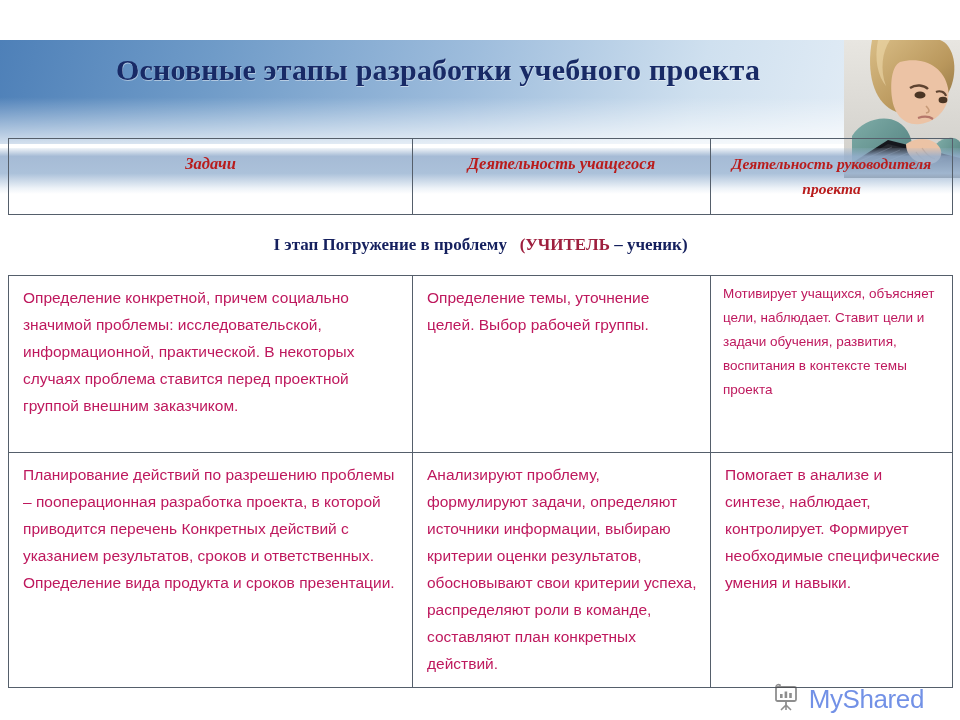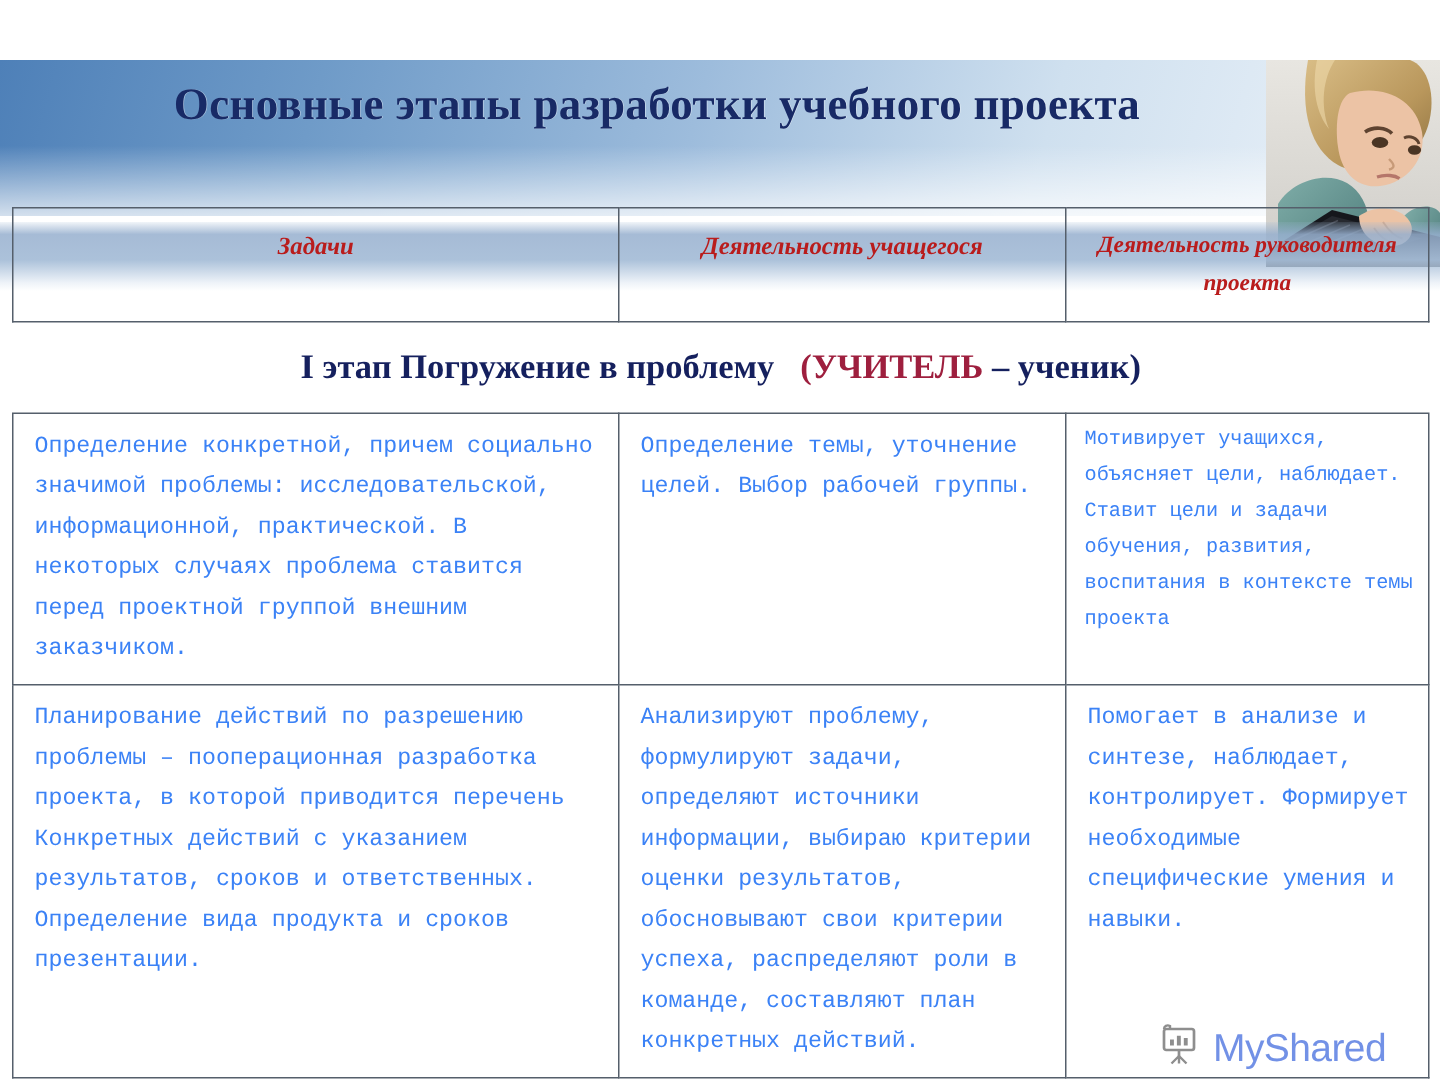--- a/index.html
+++ b/index.html
@@ -112,33 +112,33 @@
   .stage-row td {
     border-left: none;
     border-right: none;
   }
   .stage-band {
     height: 60px;
     text-align: center;
     color: #15205e;
     font-family: "Liberation Serif", "DejaVu Serif", serif;
     font-weight: bold;
-    font-size: 23px;
+    font-size: 17px;
     line-height: 60px;
     white-space: nowrap;
   }
   .accent {
     color: #9e1f3e;
   }
   .dash { color: #15205e; }
 
   
   .body-cell {
-    color: #3b82f6;
-    font-family: Liberation Mono, monospace;
+    color: #be185d;
+    font-family: Liberation Sans, sans-serif;
     font-size: 15.5px;
     line-height: 27px;
     padding: 8px 10px 10px 14px !important;
   }
   .body-cell.small {
     font-size: 13.5px;
     line-height: 24px;
     padding: 6px 10px 10px 12px !important;
   }
 

